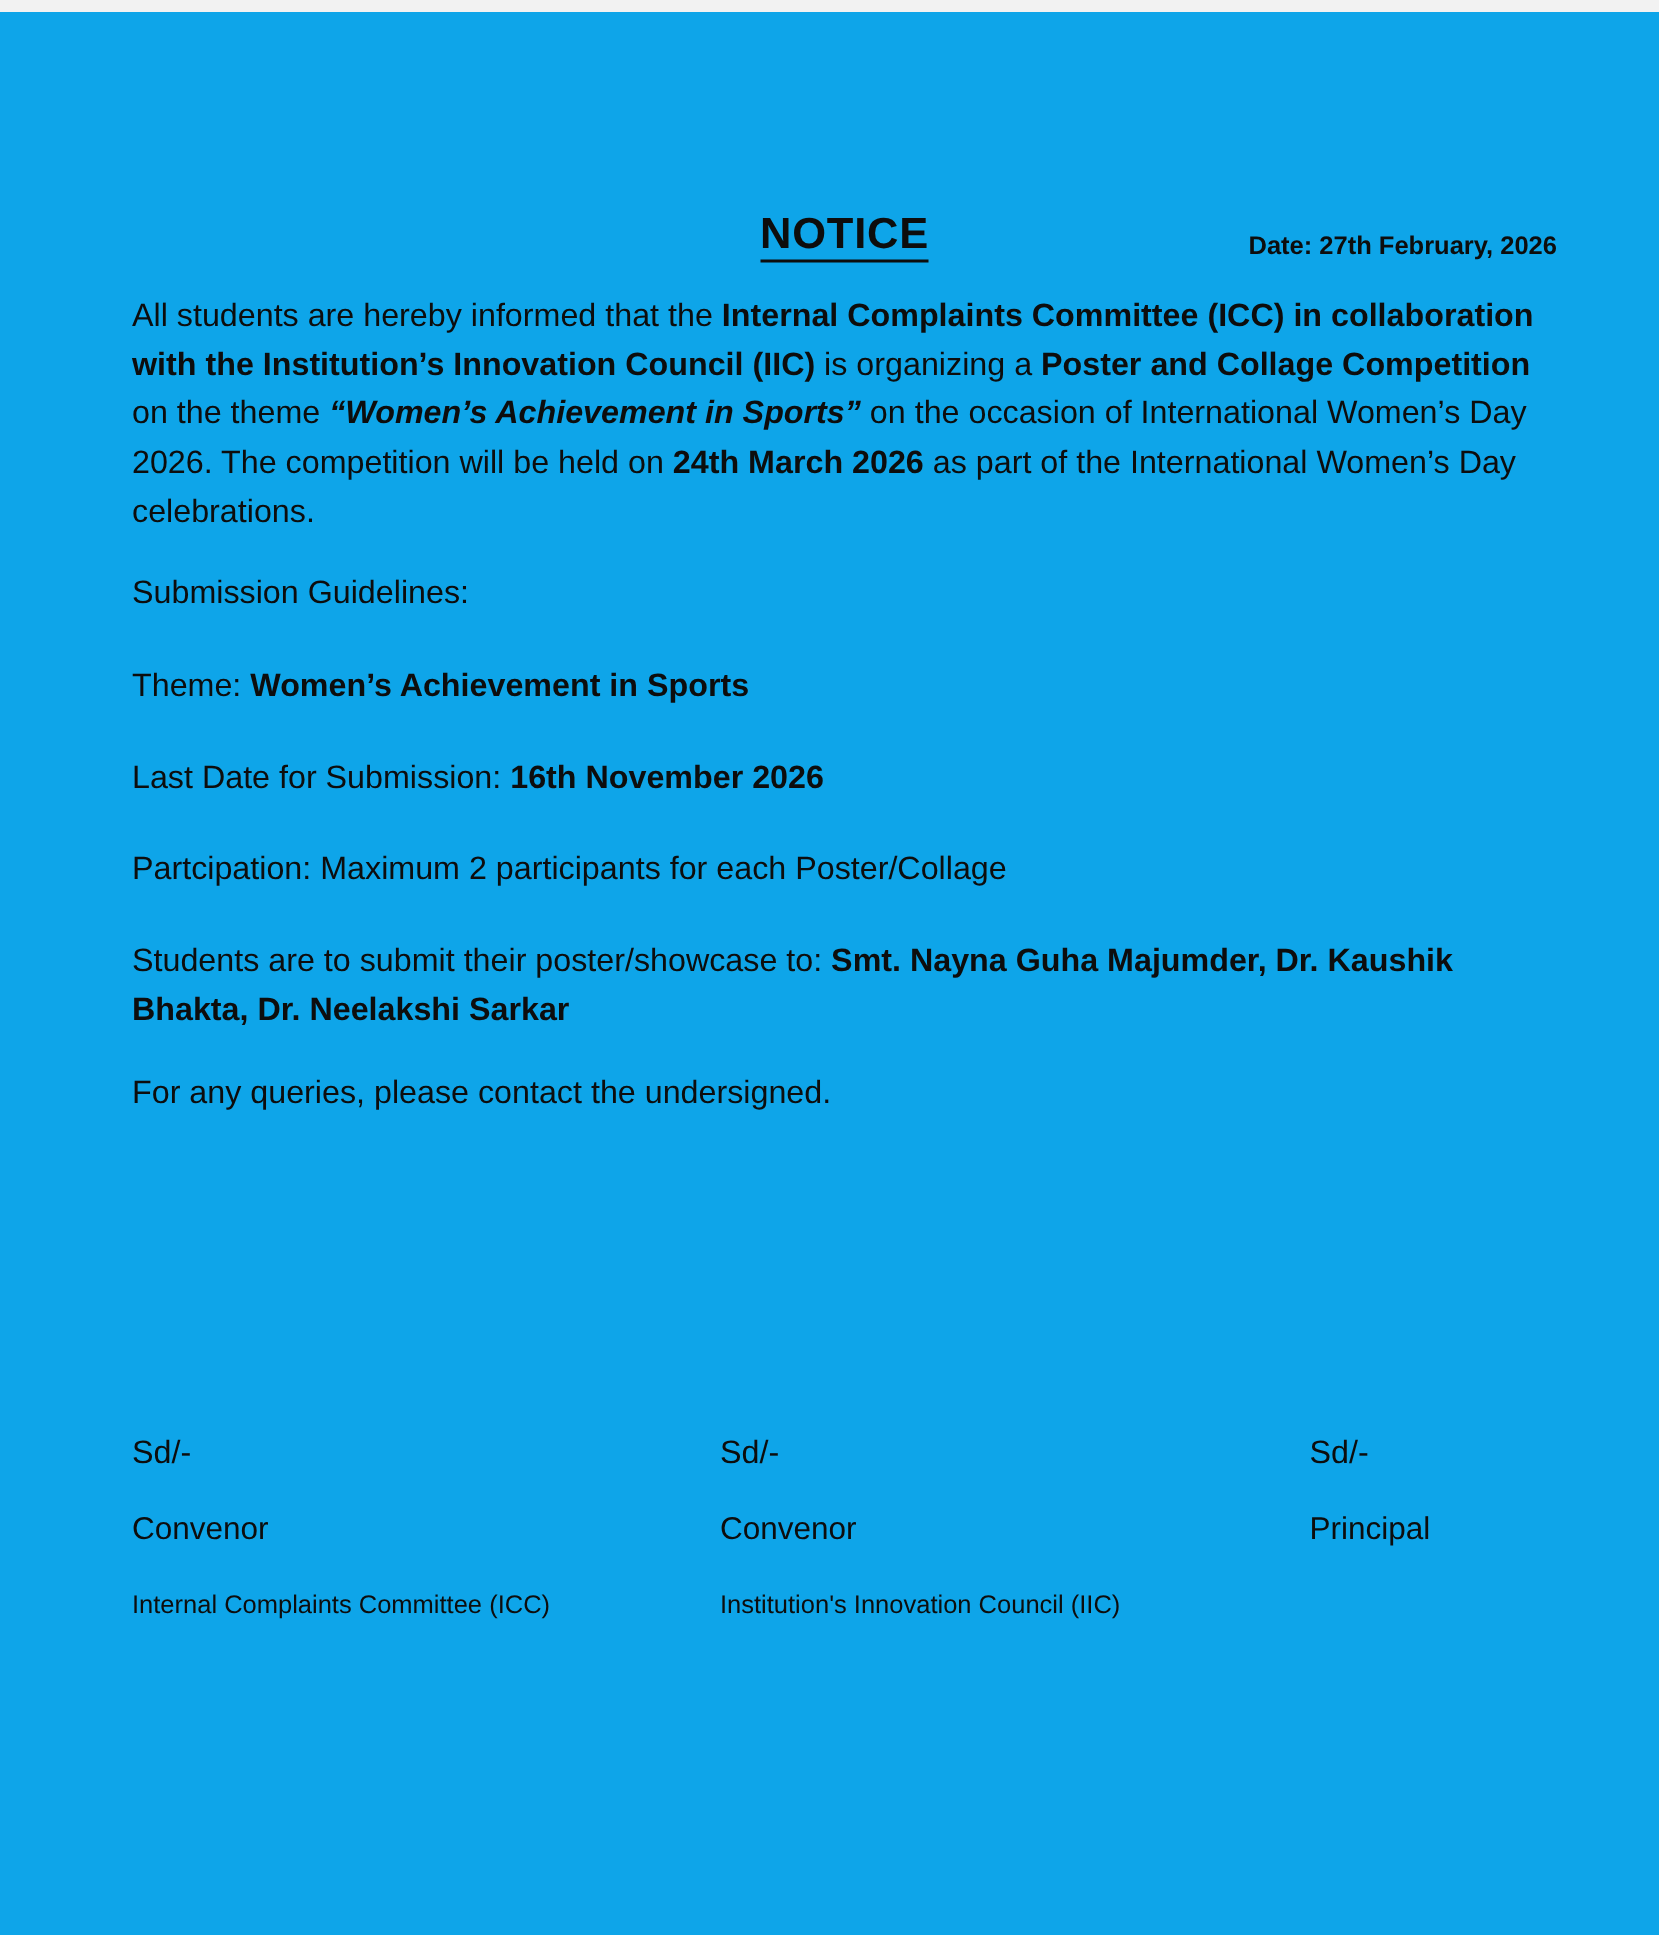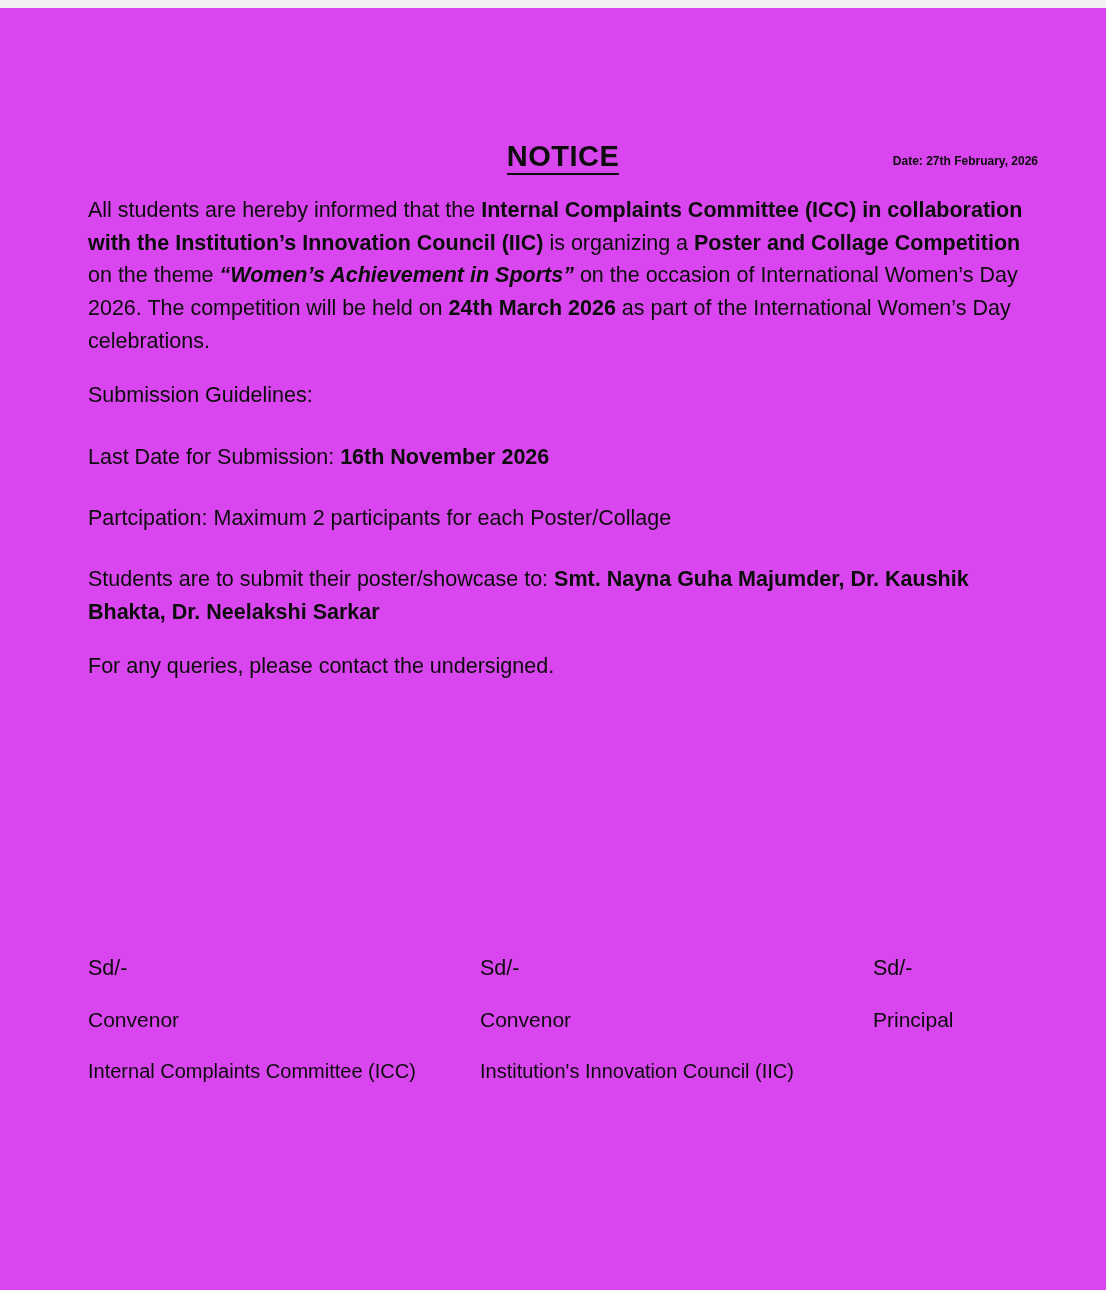--- a/index.html
+++ b/index.html
@@ -13,21 +13,21 @@
     font-family: "Liberation Sans", sans-serif;
     color: #0d0d0d;
     position: relative;
     overflow: hidden;
   }
   .page {
     position: absolute;
     left: 0; top: 0;
     width: 1106px;
     height: 1290px;
-    background: #d946ef;
+    background: #0ea5e9;
   }
   .top-strip {
     position: absolute;
     left: 0; top: 0;
     width: 1106px;
     height: 8px;
     background: #f2f2f2;
   }
   .content {
     position: absolute;
@@ -50,21 +50,21 @@
     letter-spacing: 0.5px;
   }
   .notice-title span {
     border-bottom: 2px solid #0d0d0d;
     padding-bottom: 1px;
   }
   .notice-date {
     position: absolute;
     right: 0;
     top: 14px;
-    font-size: 12px;
+    font-size: 17px;
     font-weight: bold;
     white-space: nowrap;
   }
   p.body-para {
     margin: 0 0 22px 0;
     font-size: 21.5px;
     line-height: 1.52;
     text-align: left;
   }
   .b { font-weight: bold; }
@@ -82,21 +82,21 @@
   }
   .sign-row {
     position: relative;
     height: 52px;
   }
   .sign-col-1 { position: absolute; left: 0; }
   .sign-col-2 { position: absolute; left: 392px; }
   .sign-col-3 { position: absolute; left: 785px; }
   .sd { font-size: 21.5px; }
   .role { font-size: 21px; }
-  .org { font-size: 20px; }
+  .org { font-size: 17px; }
 </style>
 </head>
 <body>
 
 <div class="page">
 
   <div class="top-strip"></div>
 
   <div class="content">
 
@@ -105,20 +105,21 @@
         <span>NOTICE</span>
       </div>
       <div class="notice-date">Date: 27th February, 2026</div>
     </div>
 
     <p class="body-para"><span>All students are hereby informed that the </span><span class="b">Internal Complaints Committee (ICC) in collaboration with the Institution’s Innovation Council (IIC)</span><span> is organizing a </span><span class="b">Poster and Collage Competition</span><span> on the theme </span><span class="bi">“Women’s Achievement in Sports”</span><span> on the occasion of International Women’s Day 2026. The competition will be held on </span><span class="b">24th March 2026</span><span> as part of the International Women’s Day celebrations.</span></p>
 
 
     <p class="guidelines-line">Submission Guidelines:</p>
 
+    <p class="guidelines-line"><span>Theme: </span><span class="b">Women’s Achievement in Sports</span></p>
 
     <p class="guidelines-line"><span>Last Date for Submission: </span><span class="b">16th November 2026</span></p>
 
     <p class="guidelines-line"><span>Partcipation: </span><span>Maximum 2 participants for each Poster/Collage</span></p>
 
 
     <p class="body-para"><span>Students are to submit their poster/showcase to: </span><span class="b">Smt. Nayna Guha Majumder, Dr. Kaushik Bhakta, Dr. Neelakshi Sarkar</span></p>
 
     <p class="guidelines-line">For any queries, please contact the undersigned.</p>
 

